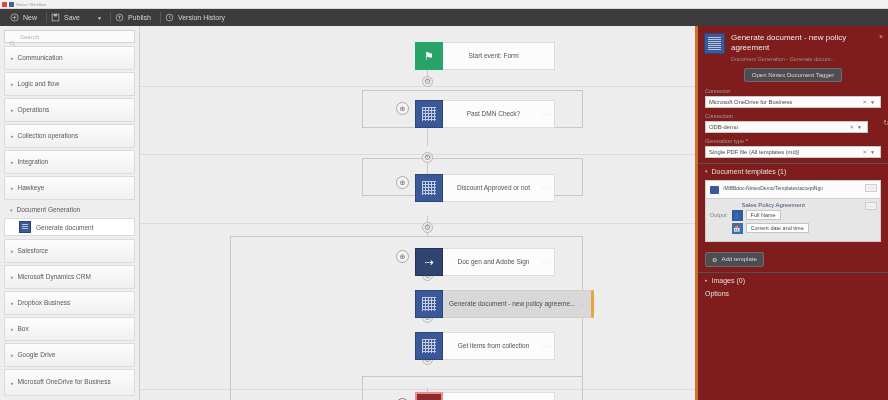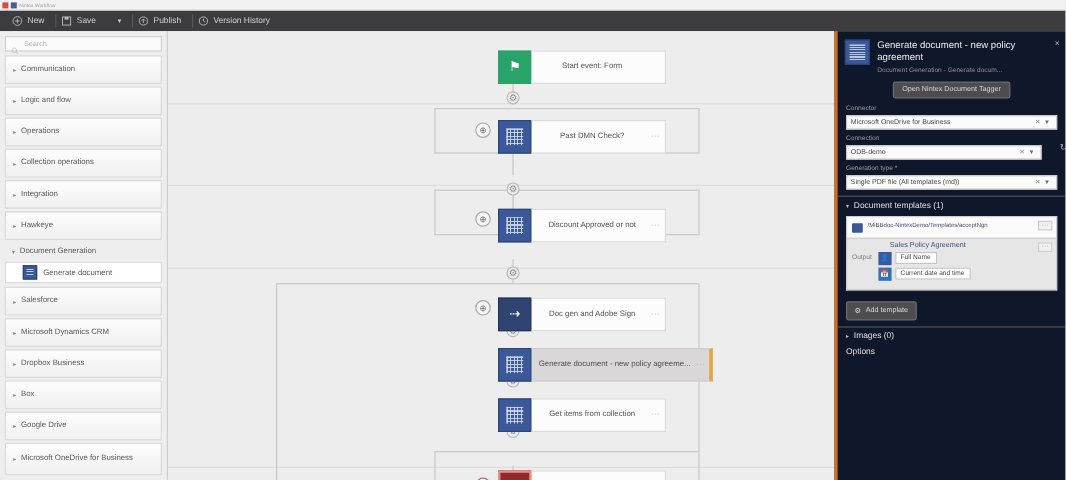--- a/index.html
+++ b/index.html
@@ -151,21 +151,21 @@
     position:absolute; width:13px; height:13px; border-radius:50%;
     background:#f6f5f5; border:1px solid #a9a7a7;
     display:flex; align-items:center; justify-content:center;
     font-size:7px; color:#6c6a6a;
   }
   .branchmark.red { border-color:#b06a6a; color:#a65151; }
 
   
   .rpanel {
     position:absolute; left:695px; top:26px; width:193px; height:374px;
-    background:#0f172a; border-left:3px solid #c9732a;
+    background:#7f1d1d; border-left:3px solid #c9732a;
     color:#d7d5d5; overflow:hidden;
   }
   .rp-head { display:flex; padding:7px 6px 2px 6px; gap:6px; }
   .rp-head-ico {
     width:21px; height:21px; background:#3b5998; border:1px solid #2c4375;
     flex:0 0 auto; position:relative;
   }
   .rp-head-ico:after{
     content:""; position:absolute; inset:3px;
     background:repeating-linear-gradient(#b9c6de 0 1px,#3b5998 1px 2px);

